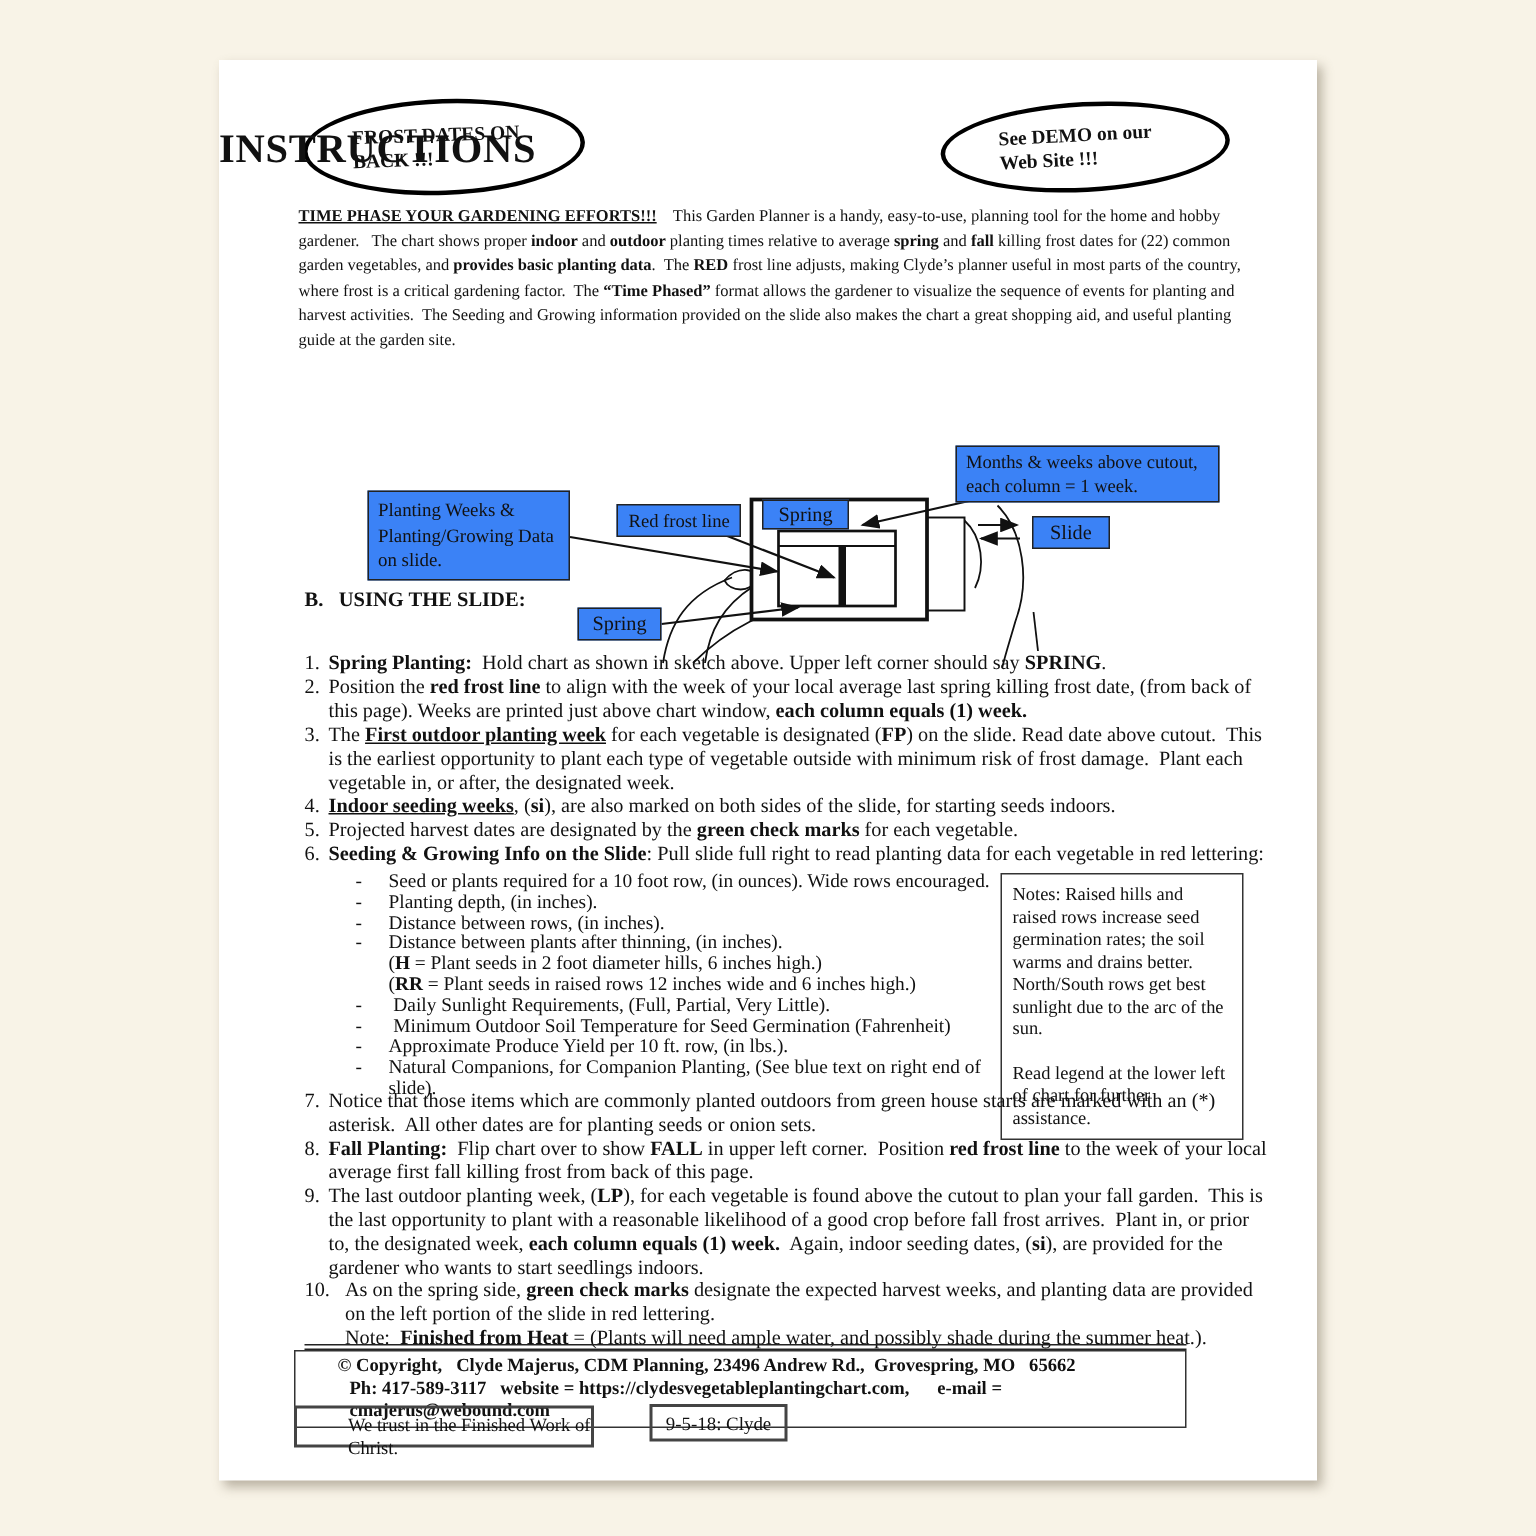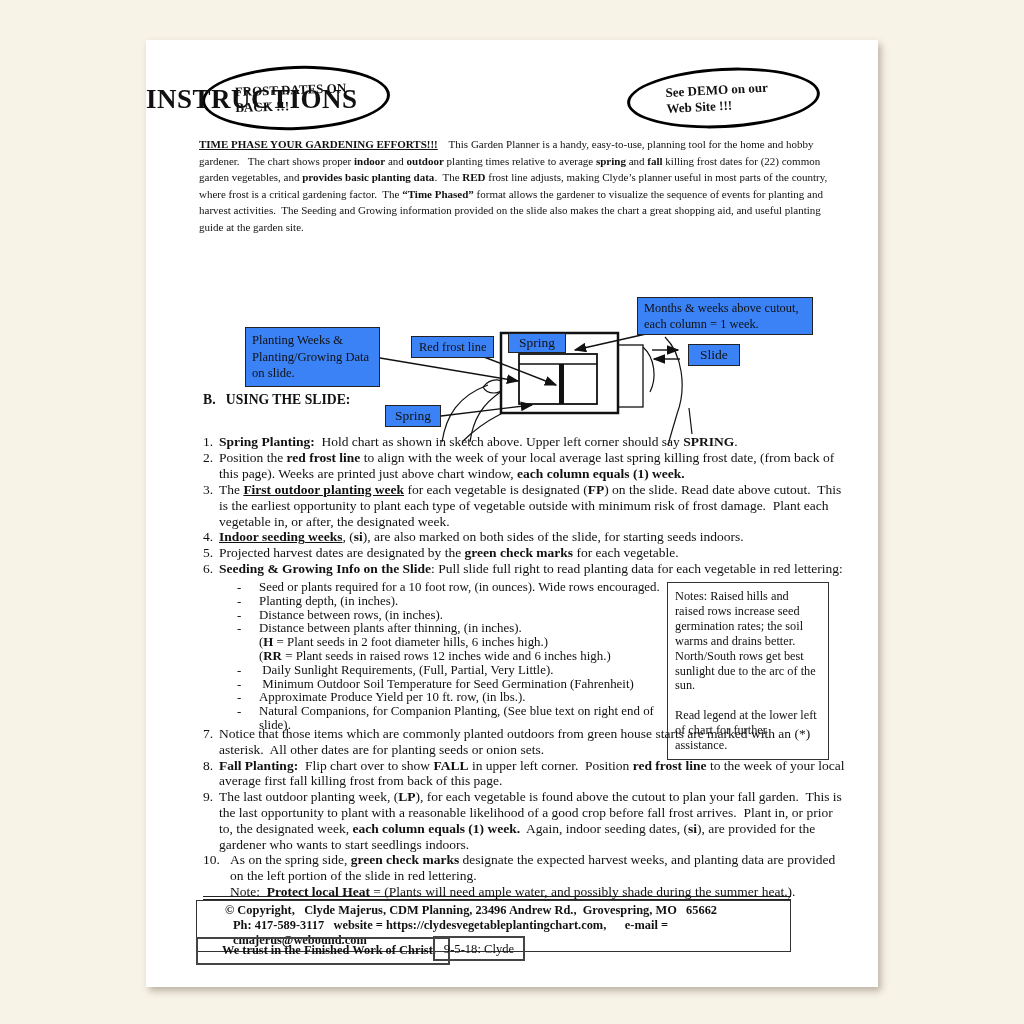--- a/index.html
+++ b/index.html
@@ -79,23 +79,23 @@
 
   
   .dbl-rule{left:57px;top:856px;width:588px;height:2px;border-top:1.2px solid #222;border-bottom:1.2px solid #222;}
   .copy{
     left:50px;top:860px;width:595px;box-sizing:border-box;
     border:1.5px solid #333;padding:2px 6px 3px 28px;
     font-size:12.4px;line-height:15px;font-weight:bold;
   }
   .copy .line2{padding-left:8px;}
   .motto{
-    left:50px;top:897px;width:254px;height:28px;box-sizing:border-box;
-    border:2px solid #444;padding:4px 0 0 24px;
-    font-size:12.4px;font-weight:bold;
+    left:50px;top:897px;width:200px;height:28px;box-sizing:border-box;
+    border:2px solid #444;padding:4px 0 0 34px;
+    font-size:12.4px;font-weight:normal;
   }
   .datebox{
     left:287px;top:896px;width:92px;height:25px;box-sizing:border-box;
     border:2px solid #444;text-align:center;padding-top:4px;
     font-size:12.6px;
   }
 </style>
 </head>
 <body>
 
@@ -251,21 +251,21 @@
         <span class="n">8.</span>
         <span class="t rich"><span class="b">Fall Planting:</span><span>  Flip chart over to show </span><span class="b">FALL</span><span> in upper left corner.  Position </span><span class="b">red frost line</span><span> to the week of your local average first fall killing frost from back of this page.</span></span>
       </div>
     <div class="item">
         <span class="n">9.</span>
         <span class="t rich"><span>The last outdoor planting week, (</span><span class="b">LP</span><span>), for each vegetable is found above the cutout to plan your fall garden.  This is the last opportunity to plant with a reasonable likelihood of a good crop before fall frost arrives.  Plant in, or prior to, the designated week, </span><span class="b">each column equals (1) week.</span><span>  Again, indoor seeding dates, (</span><span class="b">si</span><span>), are provided for the gardener who wants to start seedlings indoors.</span></span>
       </div>
     <div class="item">
         <span class="n n10">10.</span>
         <span class="t rich"><span>As on the spring side, </span><span class="b">green check marks</span><span> designate the expected harvest weeks, and planting data are provided on the left portion of the slide in red lettering.
-</span><span>Note:  </span><span class="b">Protect local Heat</span><span> = (Plants will need ample water, and possibly shade during the summer heat.).</span></span>
+</span><span>Note:  </span><span class="b">Finished from Heat</span><span> = (Plants will need ample water, and possibly shade during the summer heat.).</span></span>
       </div>
   </div>
 
   <div class="abs dbl-rule"></div>
   <div class="abs copy">
     <div class="prewrap">© Copyright,   Clyde Majerus, CDM Planning, 23496 Andrew Rd.,  Grovespring, MO   65662</div>
     <div class="prewrap line2">Ph: 417-589-3117   website = https://clydesvegetableplantingchart.com,      e-mail =  cmajerus@webound.com</div>
   </div>
   <div class="abs motto">
     <span>We trust in the Finished Work of Christ.</span>

